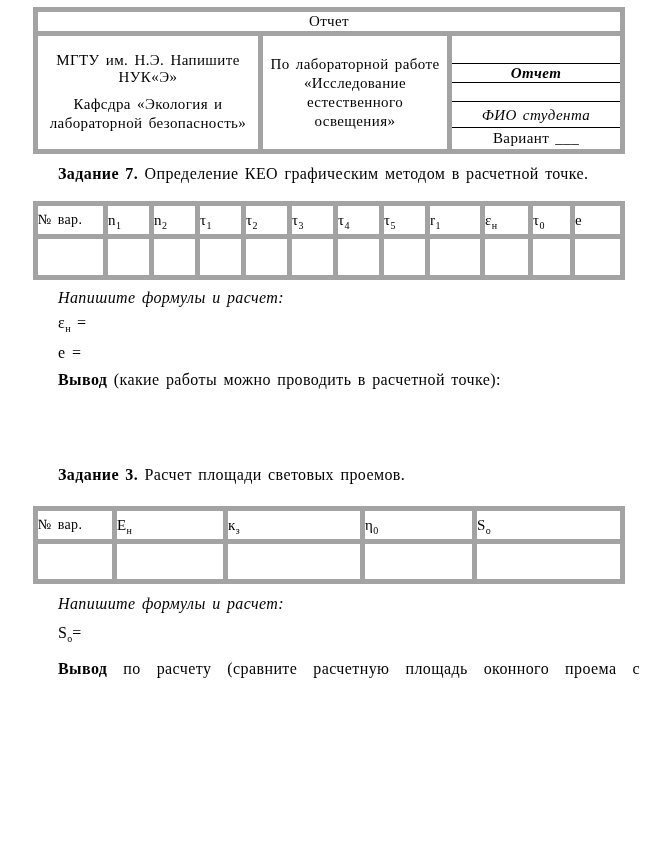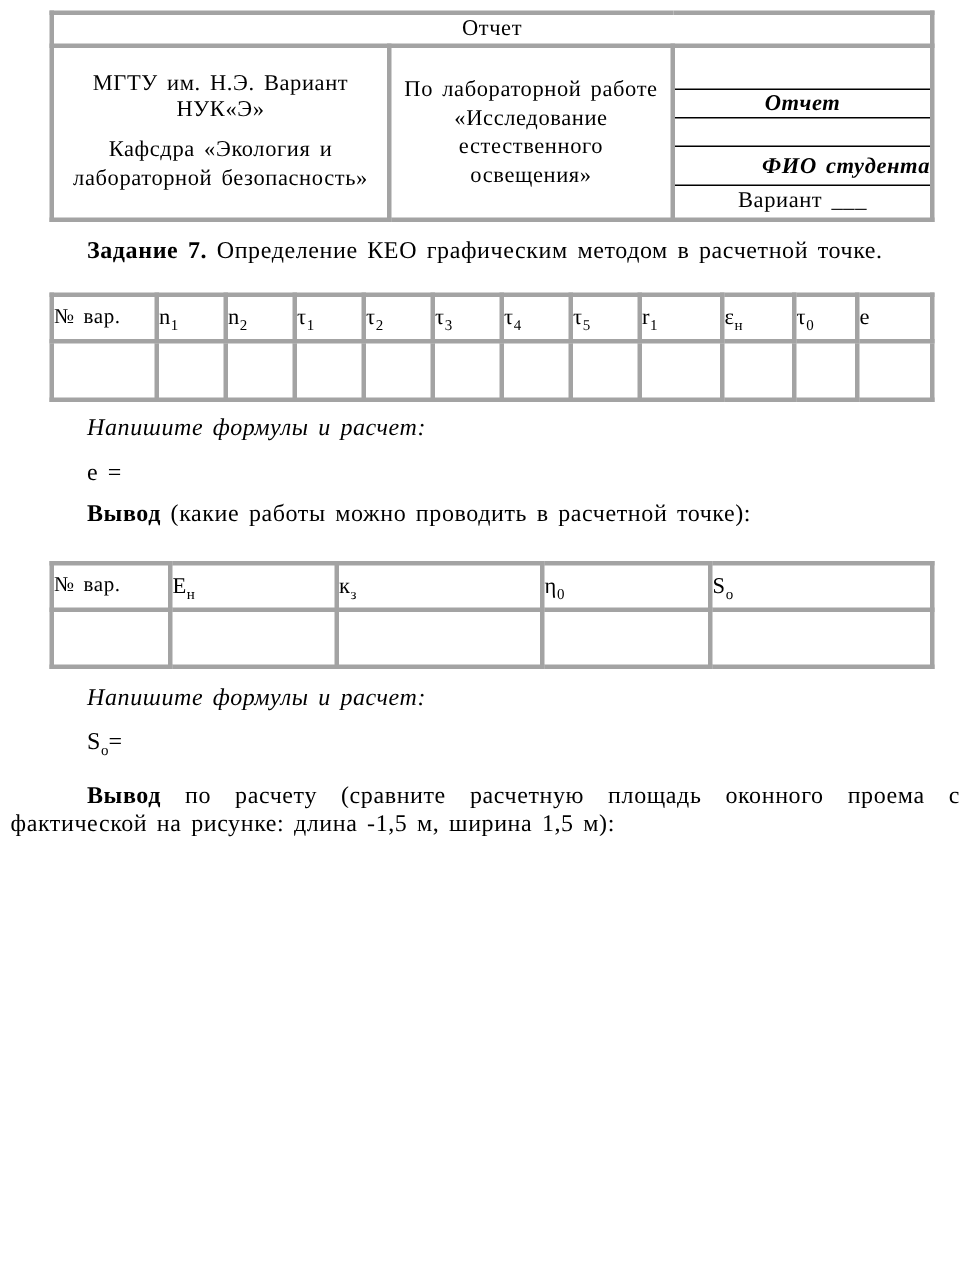--- a/index.html
+++ b/index.html
@@ -17,37 +17,37 @@
     overflow:hidden;
   }
   .doc-title {
     margin-top:6px;
     text-align:center;
     font-weight:bold;
     font-size:16.5px;
     line-height:20px;
   }
   table { border-collapse:collapse; table-layout:fixed; }
-  .bordered td, .bordered th { border:3px solid #a3a3a3; }
+  .bordered td, .bordered th { border:5px solid #a3a3a3; }
 
   
   .header-table { margin:7px 0 0 26px; width:587px; font-size:15px; }
   .ht-report { height:19px; text-align:center; vertical-align:middle; padding:0; }
   .ht-main td { height:113px; }
   .ht-left  { text-align:center; vertical-align:middle; padding:0 2px; }
   .ht-left .univ { margin-bottom:9px; }
   .ht-left .dept { line-height:19px; }
   .ht-mid   { text-align:center; vertical-align:middle; line-height:19px; padding:0 2px; }
   .ht-right { vertical-align:top; padding:0; }
   .sub-row { box-sizing:border-box; text-align:center; overflow:hidden; }
   .sub-row.line { border-bottom:1px solid #000; }
   .sr1 { height:28px; }
   .sr2 { height:19px; line-height:18px; font-weight:bold; font-style:italic; }
   .sr3 { height:19px; }
-  .sr4 { height:26px; line-height:26px; font-weight:bold; font-style:italic;text-align:right; }
+  .sr4 { height:26px; line-height:26px; font-weight:normal; font-style:italic; }
   .sr5 { height:21px; line-height:20px; }
 
   
   .para { line-height:19px; }
   .indent { text-indent:51px; }
   .jline { text-align:justify; text-align-last:justify; }
   .b { font-weight:bold; }
   .it { font-style:italic; }
   .ul { text-decoration:underline; }
 
@@ -88,21 +88,21 @@
         <col style="width:225px">
         <col style="width:189px">
         <col style="width:173px">
       </colgroup>
     <tbody>
         <tr>
       <td colspan="3" class="ht-report">Отчет</td>
     </tr>
     <tr class="ht-main">
       <td class="ht-left">
-        <div class="univ">МГТУ им. Н.Э. Вариант НУК«Э»</div>
+        <div class="univ">МГТУ им. Н.Э. Напишите НУК«Э»</div>
         <div class="dept">Кафсдра «Экология и лабораторной безопасность»</div>
       </td>
       <td class="ht-mid">
         <div>По лабораторной работе</div>
         <div>«Исследование</div>
         <div>естественного освещения»</div>
       </td>
       <td class="ht-right">
         <div class="sub-row line sr1"></div>
         <div class="sub-row line sr2">Отчет</div>
@@ -159,24 +159,26 @@
       <td></td>
           <td></td>
       <td></td>
           <td></td>
     </tr>
   </tbody>
     </table>
 
   <div class="f-label f-label2 it">Напишите формулы и расчет:</div>
 
+  <div class="formula formula1"><span>ε</span><sub>н</sub><span> =</span></div>
   <div class="formula formula3"><span>е</span><sub></sub><span> =</span></div>
 
   <div class="para indent conclusion2"><span class="b">Вывод</span><span> (какие работы можно проводить в расчетной точке):</span></div>
 
+  <div class="para indent task3-title"><span class="b">Задание 3.</span><span> Расчет площади световых проемов.</span></div>
 
   <table class="t3 bordered">
     <colgroup>
       <col style="width:79px">
         <col style="width:111px">
         <col style="width:137px">
         <col style="width:112px">
         <col style="width:148px">
     </colgroup>
     <tbody>
@@ -196,16 +198,15 @@
     </tr>
   </tbody>
     </table>
 
   <div class="f-label f-label3 it">Напишите формулы и расчет:</div>
 
   <div class="formula formulaS"><span>S</span><sub>о</sub><span>=</span></div>
 
   <div class="conclusion3">
     <div class="para jline indent"><span class="b">Вывод</span><span> по расчету (сравните расчетную площадь оконного проема с</span></div>
-    <div class="para">фактической на рисунке: длина -1,5 м, ширина 1,5 м):</div>
   </div>
 
 </div>
 
 </body></html>

